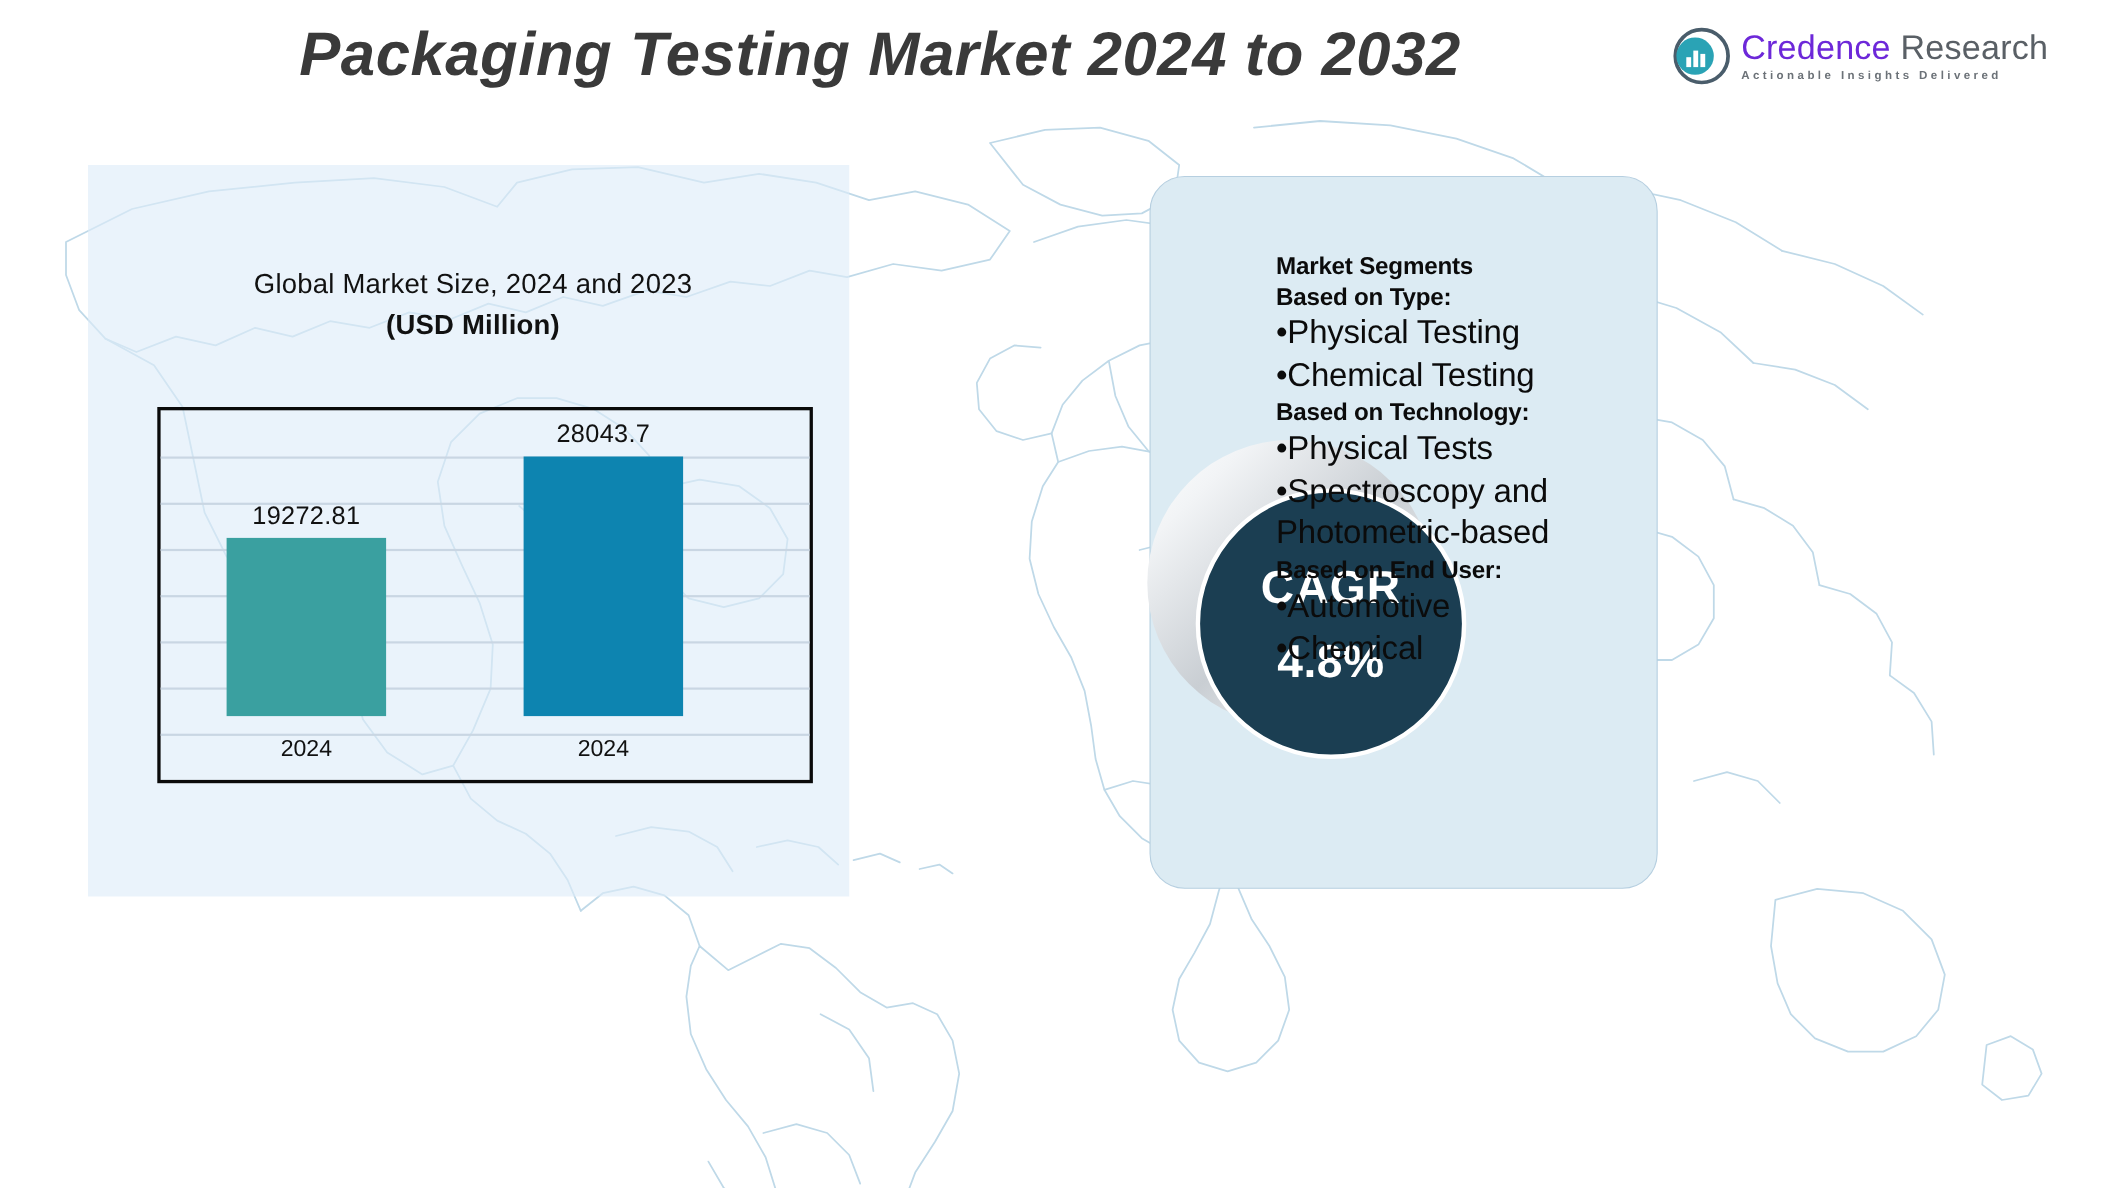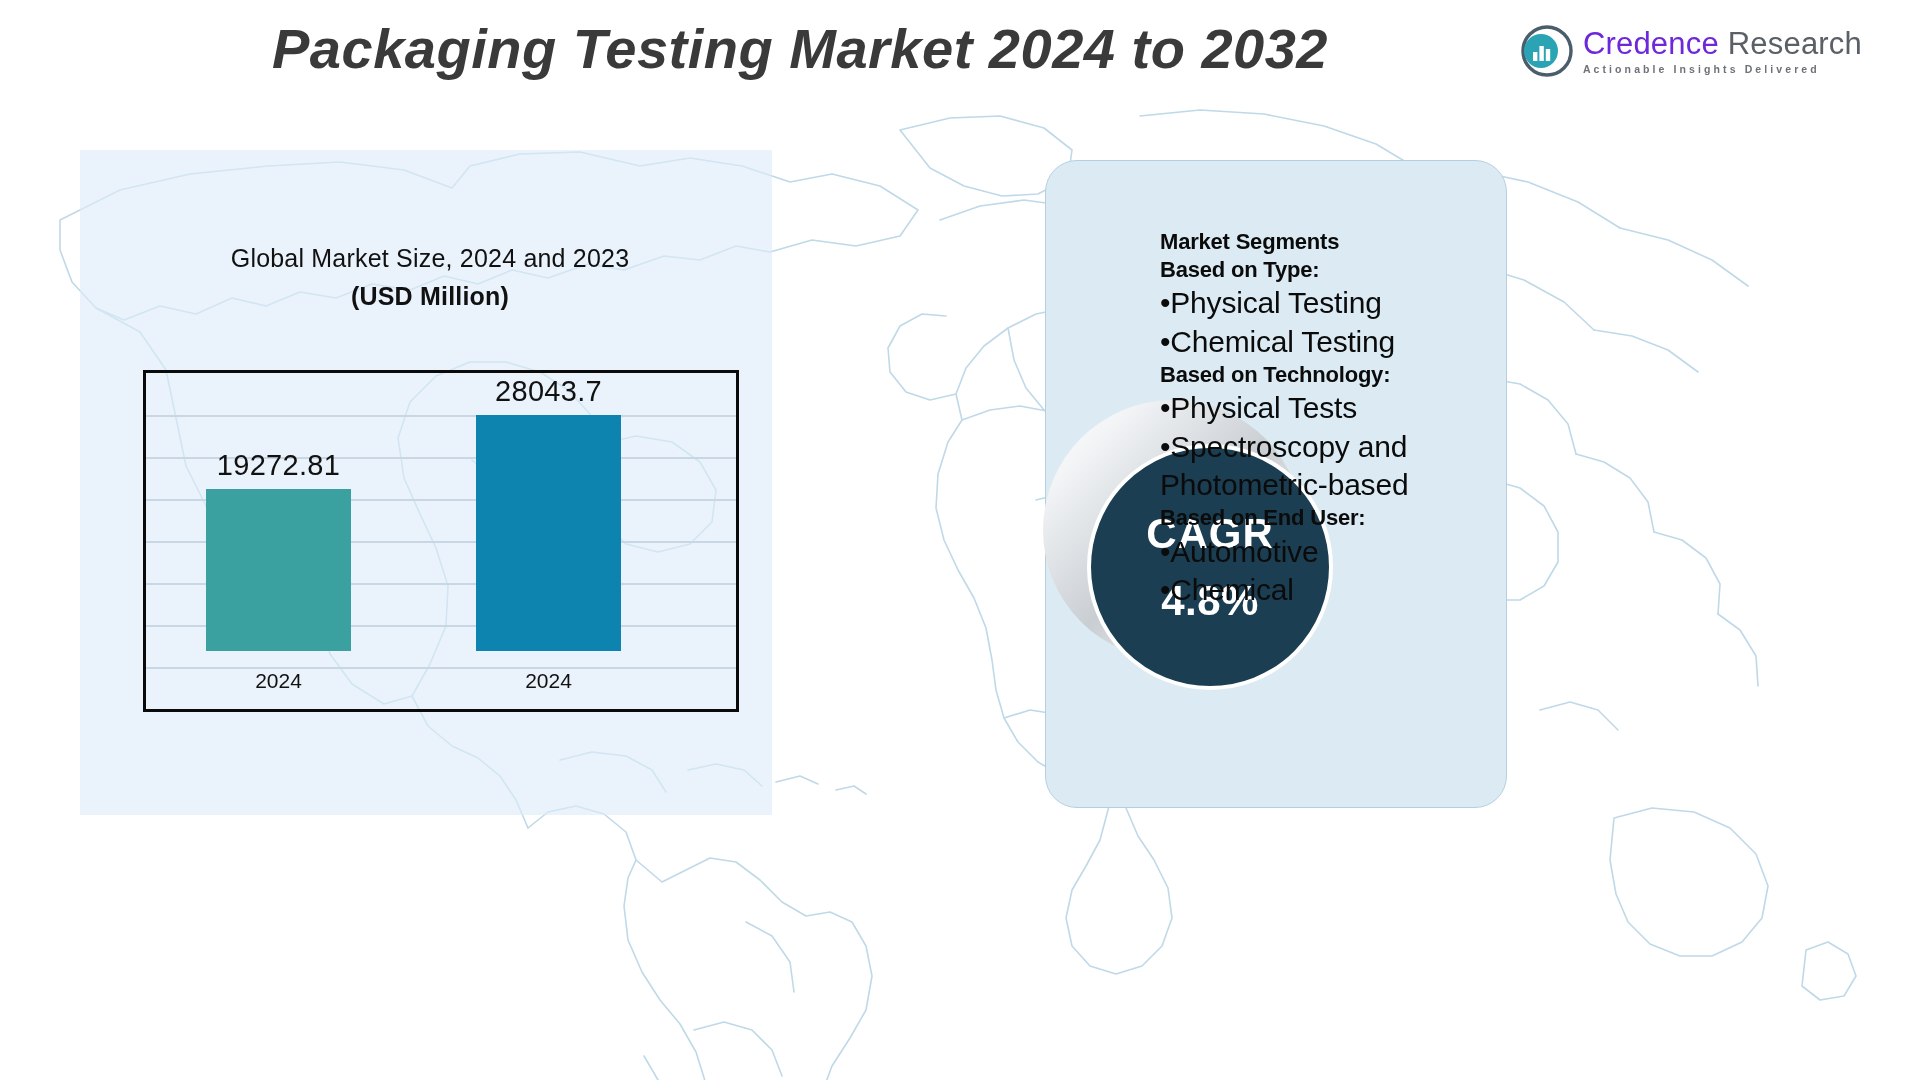--- a/index.html
+++ b/index.html
@@ -136,21 +136,21 @@
     bottom: 0;
     width: 145px;
     display: flex;
     flex-direction: column;
     justify-content: flex-end;
     align-items: center;
   }
   #col-2024 { left: 60px; }
   #col-2032 { left: 330px; }
   .bar-value {
-    font-size: 29px;
+    font-size: 23px;
     color: #111;
     margin-bottom: 7px;
     white-space: nowrap;
     letter-spacing: 0.3px;
   }
   .bar-rect { width: 100%; }
   .axis-label {
     position: absolute;
     bottom: 16px;
     width: 145px;

